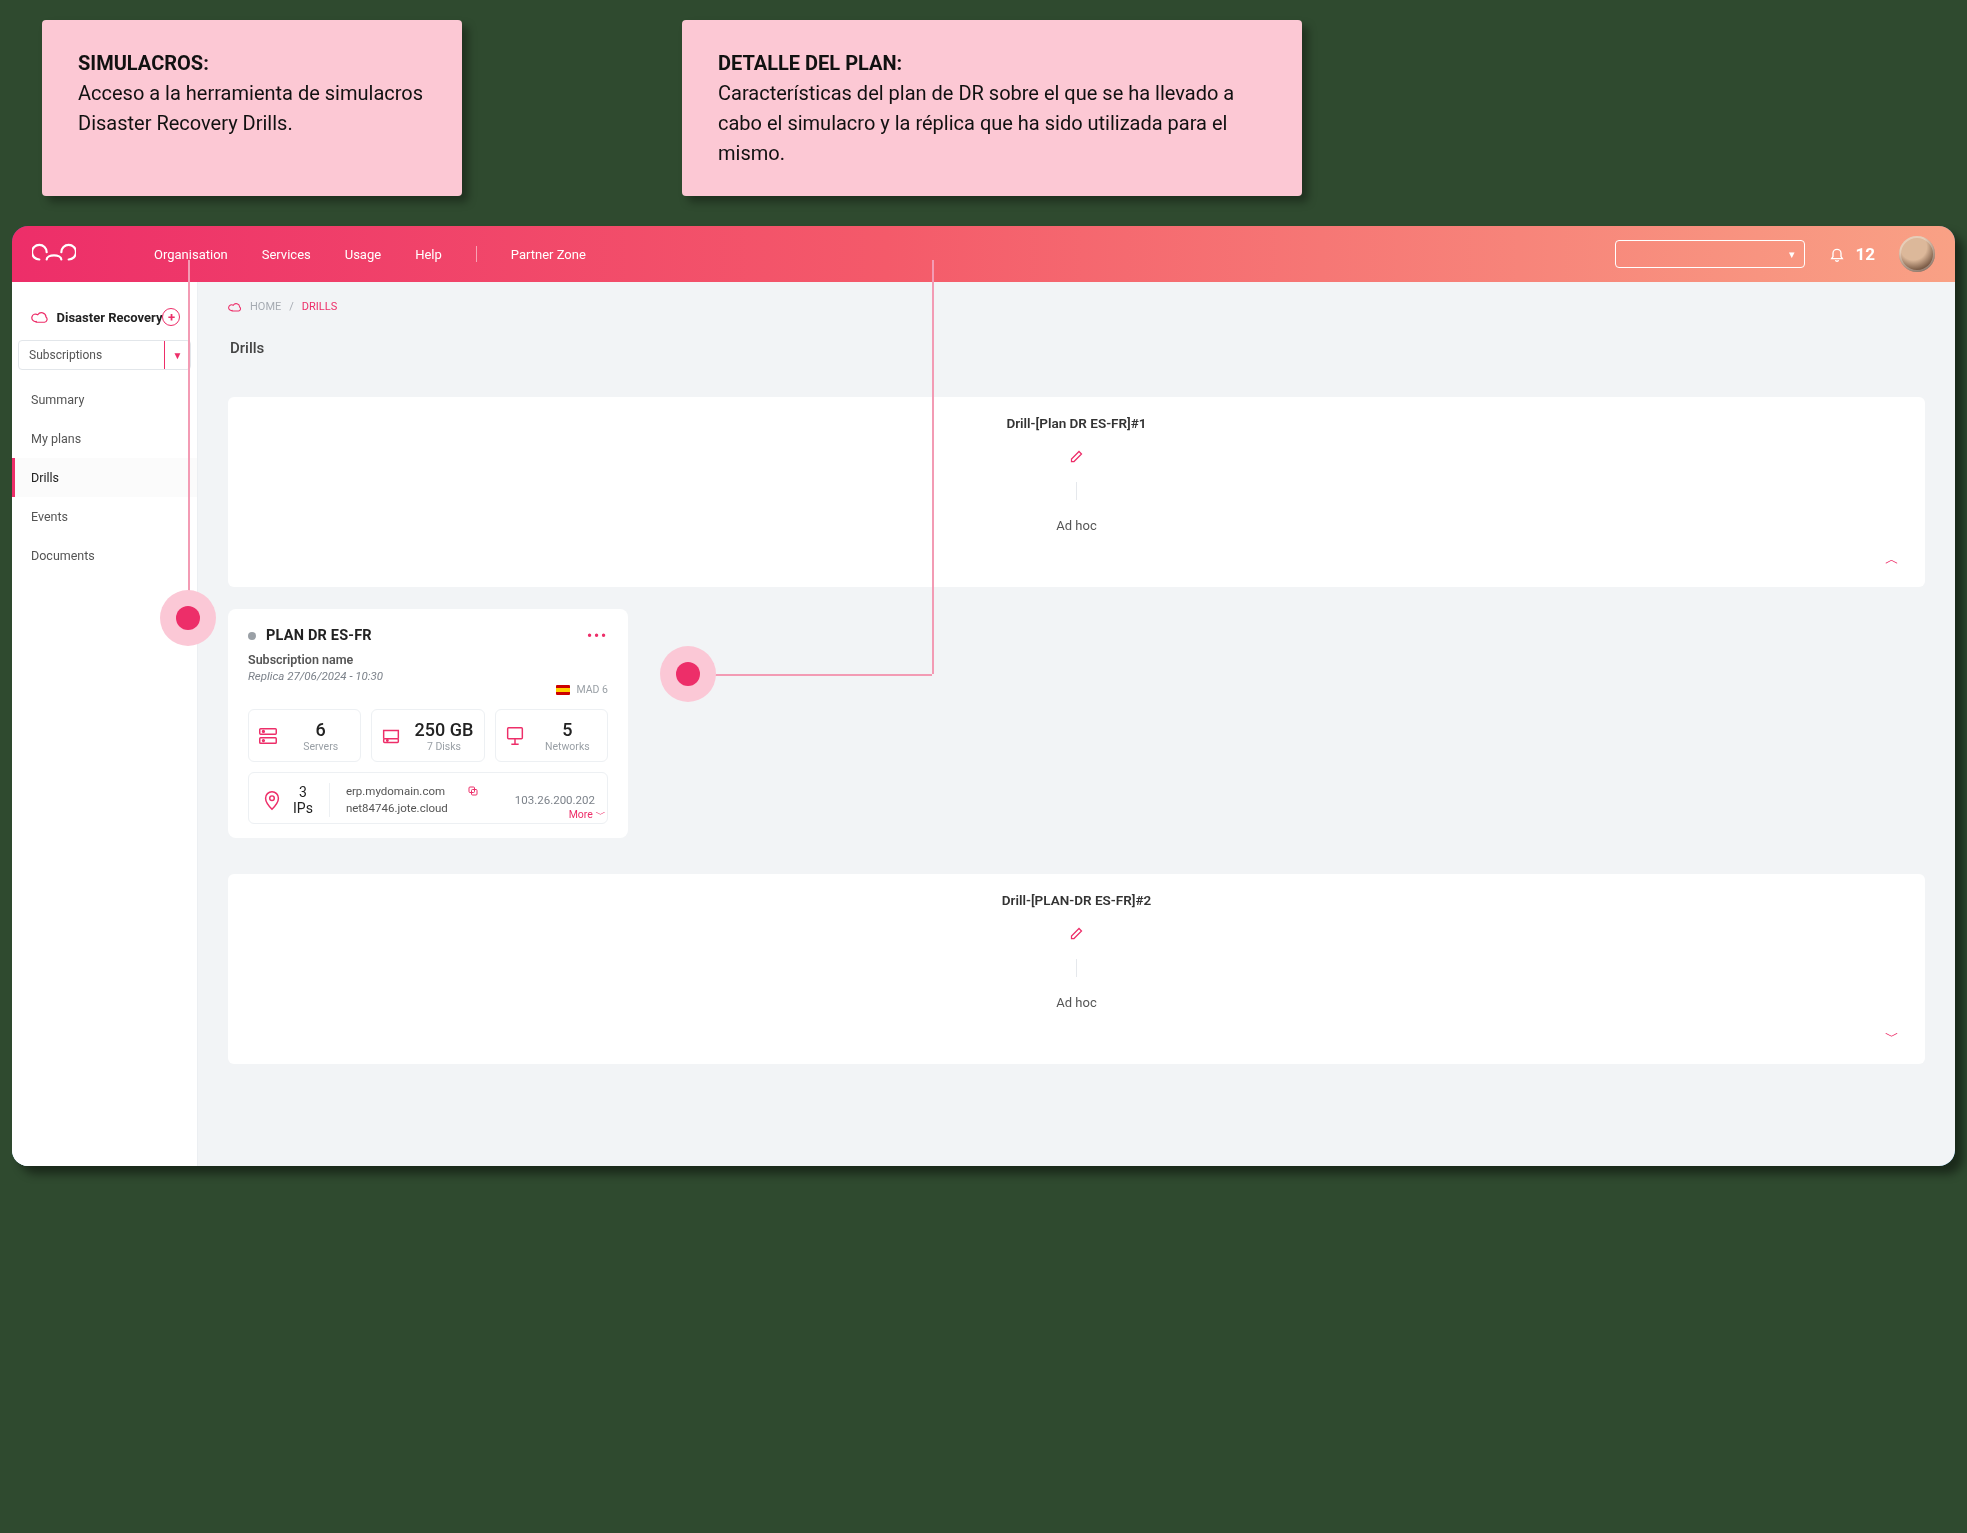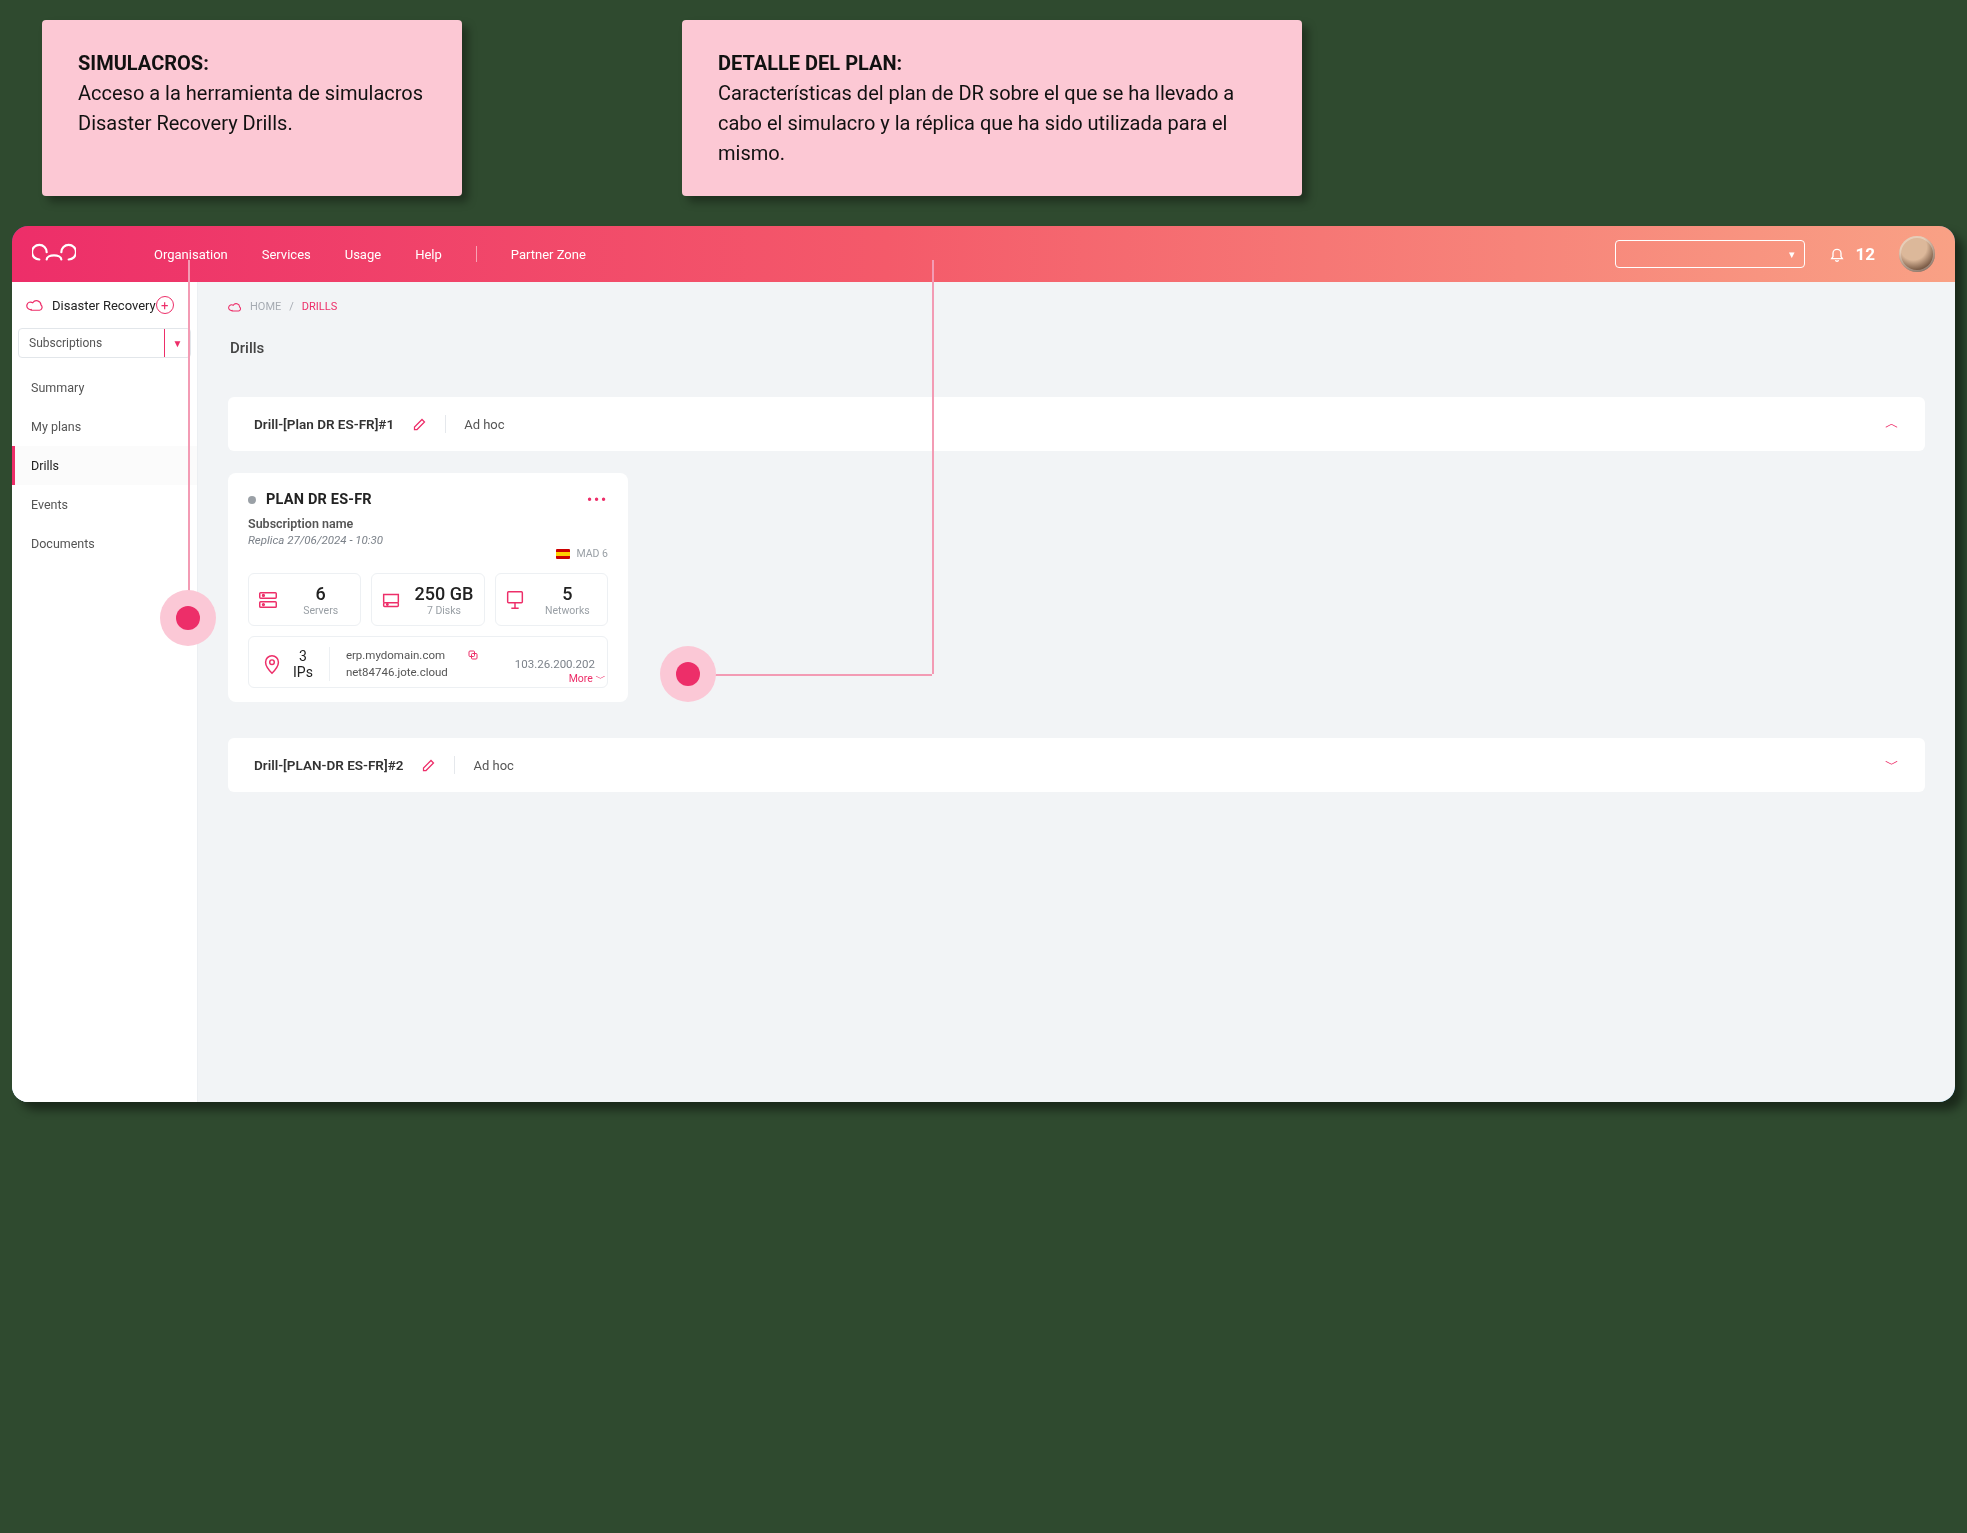--- a/index.html
+++ b/index.html
@@ -102,23 +102,23 @@
     cursor: pointer;
   }
 
   
   .body { display: flex; min-height: 820px; background: #f2f4f6; }
   .sidebar {
     width: 186px; background: #fff; border-right: 1px solid #eceff2;
     flex-shrink: 0;
   }
   .sb-head {
-    display: flex; align-items: center; justify-content: flex-start;
+    display: flex; align-items: center; justify-content: center;
     padding: 14px 12px 10px 14px;
-    font-size: 13px; font-weight: 400; color: #222;
+    font-size: 13px; font-weight: 700; color: #222; margin-top: 12px;
   }
   .sb-head .plus {
     width: 18px; height: 18px; border-radius: 50%; border: 1.5px solid #ed2e69;
     color: #ed2e69; display: flex; align-items: center; justify-content: center;
     font-size: 13px; line-height: 1; cursor: pointer;
   }
   .sb-head .dr { display:flex; align-items:center; gap:8px; }
   .sb-head .dr .di { width:18px; height:16px; }
   .sb-sel {
     margin: 4px 6px 10px 6px;
@@ -145,20 +145,21 @@
   .crumbs .sep { color: #a6abb2; }
   .crumbs .cur { color: #ed2e69; }
   .crumbs .hicn { color: #ed2e69; }
   h1.page-title { font-size: 15px; font-weight: 500; color: #444; margin: 26px 0 40px 2px; }
 
   
   .drill-row {
     background: #fff; border-radius: 6px;
     padding: 18px 26px; display: flex; align-items: center; gap: 18px;
     margin-bottom: 22px;
+    flex-direction: column;
   }
   .drill-row .name { font-size: 13.5px; color: #333; font-weight: 600; }
   .drill-row .edit { color: #ed2e69; cursor: pointer; display:flex; }
   .drill-row .vline { width: 1px; height: 18px; background: #e5e8ec; }
   .drill-row .mode { font-size: 13px; color: #555; }
   .drill-row .chev  { margin-left: auto; color: #ed2e69; font-size: 14px; cursor: pointer; }
 
   .plan-card {
     width: 400px; background: #fff; border-radius: 8px;
     padding: 18px 20px 14px 20px; margin-bottom: 36px; position: relative;

